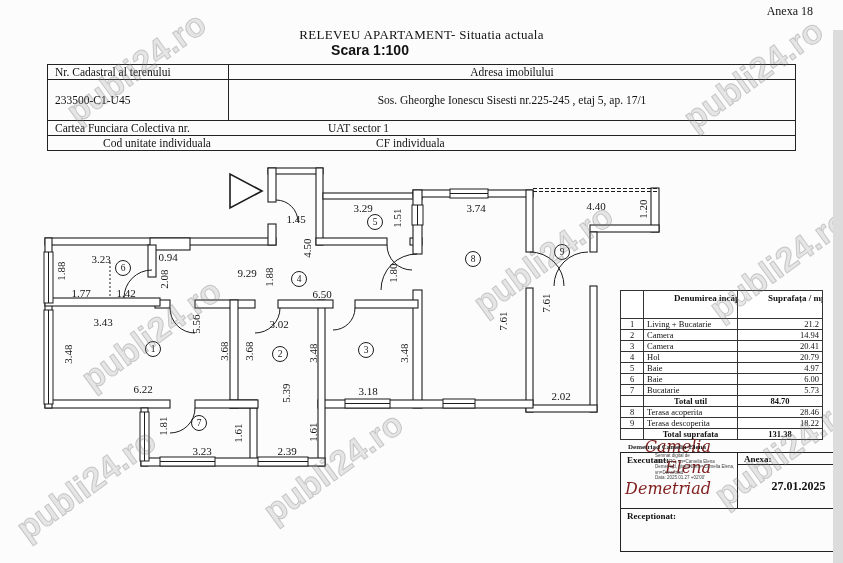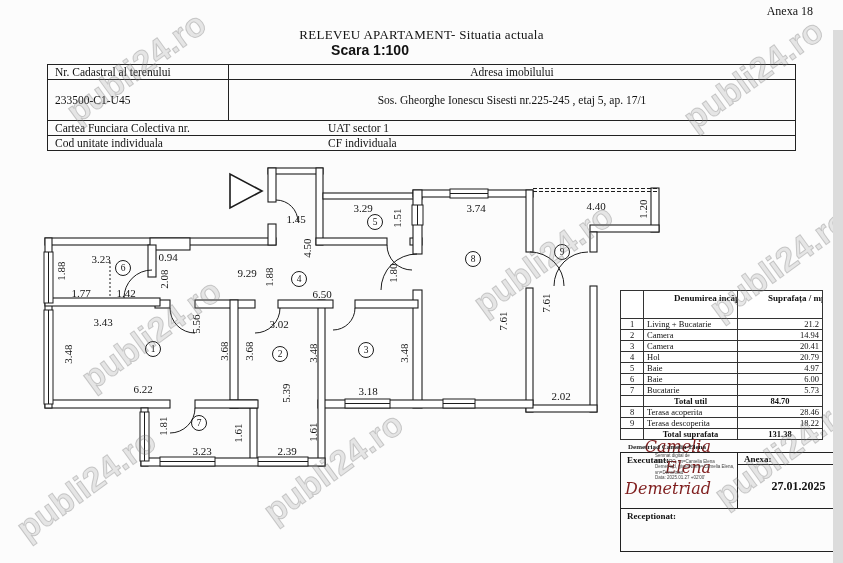--- a/index.html
+++ b/index.html
@@ -9,21 +9,21 @@
   
   .annex{top:4px;right:30px;font-size:12px;}
   .title{top:27px;left:0;width:843px;text-align:center;font-weight:normal;font-size:13px;letter-spacing:.3px;}
   .scale{top:42px;left:285px;width:170px;text-align:center;font-family:"Liberation Sans",sans-serif;font-size:14px;font-weight:600;}
   
   .info{left:47px;top:64px;width:747px;border:1.4px solid #222;font-size:11.5px;}
   .info .row{position:relative;box-sizing:border-box;}
   .r1{height:15px;border-bottom:1px solid #222;}
   .r2{height:41px;border-bottom:1.4px solid #222;}
   .r3{height:15px;border-bottom:1px solid #222;}
-  .r4{height:14px;}
+  .r4{height:14px;margin-left:48px;}
   .cl{position:absolute;left:0;top:0;bottom:0;width:181px;border-right:1px solid #222;
       padding:0 9px 0 7px;display:flex;align-items:center;box-sizing:border-box;white-space:nowrap;}
   .cr{position:absolute;left:181px;right:0;top:0;bottom:0;display:flex;align-items:center;justify-content:center;text-align:center;}
   .full-l{position:absolute;left:7px;top:0;bottom:0;display:flex;align-items:center;white-space:nowrap;text-align:right;}
   .full-v{position:absolute;left:280px;top:0;bottom:0;display:flex;align-items:center;white-space:nowrap;}
   
   svg.plan{left:0;top:0;z-index:1;}
   svg.plan .dim{font:11px "Liberation Serif",serif;fill:#141414;text-anchor:middle;}
   svg.plan .rn{font:9.5px "Liberation Serif",serif;fill:#141414;text-anchor:middle;}
   

